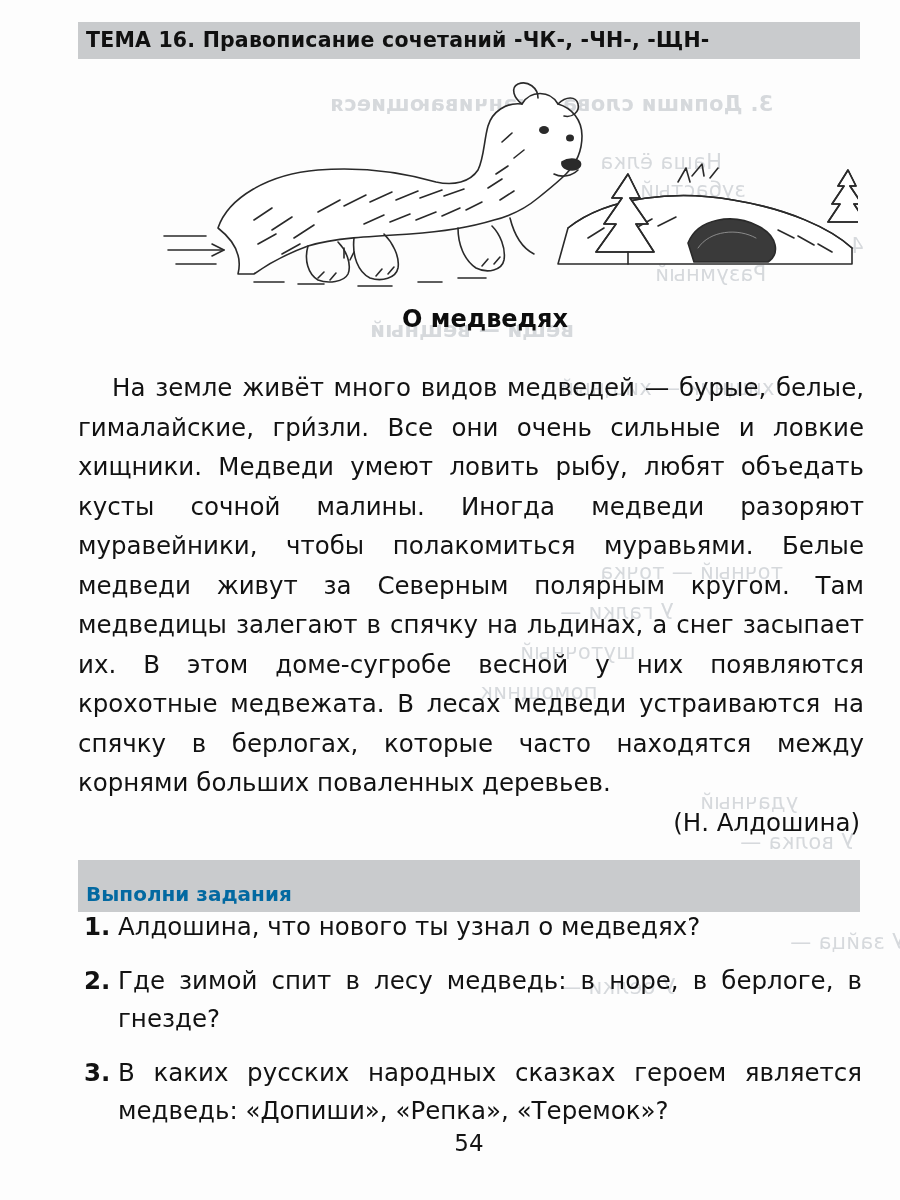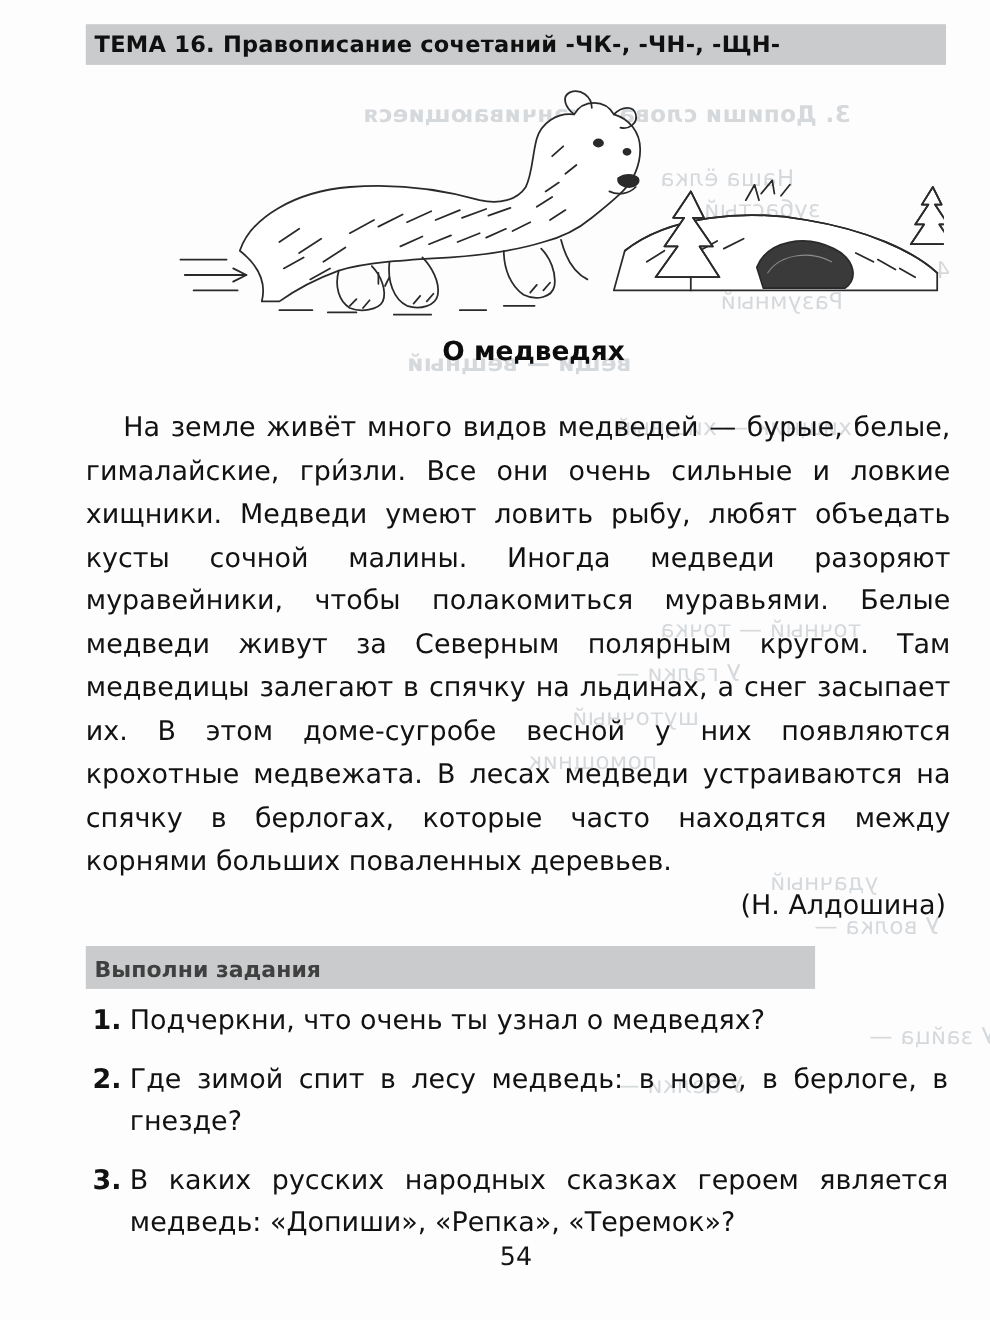--- a/index.html
+++ b/index.html
@@ -116,27 +116,27 @@
     width: 782px;
     text-align: right;
     font-size: 24.5px;
     color: #121212;
   }
 
   .tasks-bar {
     position: absolute;
     left: 0;
     top: 860px;
-    width: 663px;
+    width: 782px;
     background: #c9cbcd;
-    padding: 9px 8px 6px 8px;
+    padding: 22px 8px 6px 8px;
     box-sizing: border-box;
     font-weight: bold;
     font-size: 20px;
-    color: #404040;
+    color: #0369a1;
   }
 
   .tasks {
     position: absolute;
     left: 6px;
     top: 908px;
     width: 778px;
   }
   .task {
     display: flex;
@@ -265,21 +265,21 @@
 
     <div class="story-body"><span class="indent"></span><span>На земле живёт много видов медведей — бурые, белые, гималайские, гри́зли. Все они очень сильные и ловкие хищники. Медведи умеют ловить рыбу, любят объедать кусты сочной малины. Иногда медведи разоряют муравейники, чтобы полакомиться муравьями. Белые медведи живут за Северным полярным кругом. Там медведицы залегают в спячку на льдинах, а снег засыпает их. В этом доме-сугробе весной у них появляются крохотные медвежата. В лесах медведи устраиваются на спячку в берлогах, которые часто находятся между корнями больших поваленных деревьев.</span></div>
 
     <div class="author">(Н. Алдошина)</div>
 
     <div class="tasks-bar">Выполни задания</div>
 
     <div class="tasks">
       <div class="task">
         <div class="num">1.</div>
-        <div class="txt">Подчеркни, что очень ты узнал о медведях?</div>
+        <div class="txt">Алдошина, что нового ты узнал о медведях?</div>
       </div>
       <div class="task">
         <div class="num">2.</div>
         <div class="txt">Где зимой спит в лесу медведь: в норе, в берлоге, в гнезде?</div>
       </div>
       <div class="task">
         <div class="num">3.</div>
         <div class="txt">В каких русских народных сказках героем является медведь: «Допиши», «Репка», «Теремок»?</div>
       </div>
     </div>

